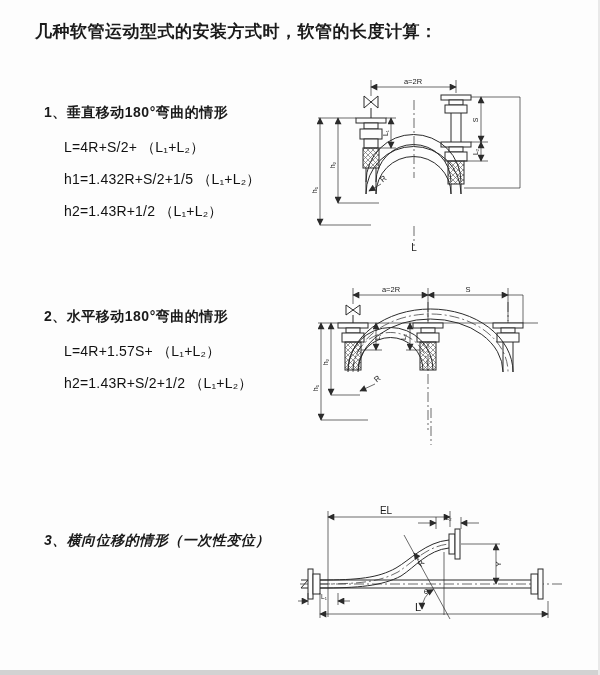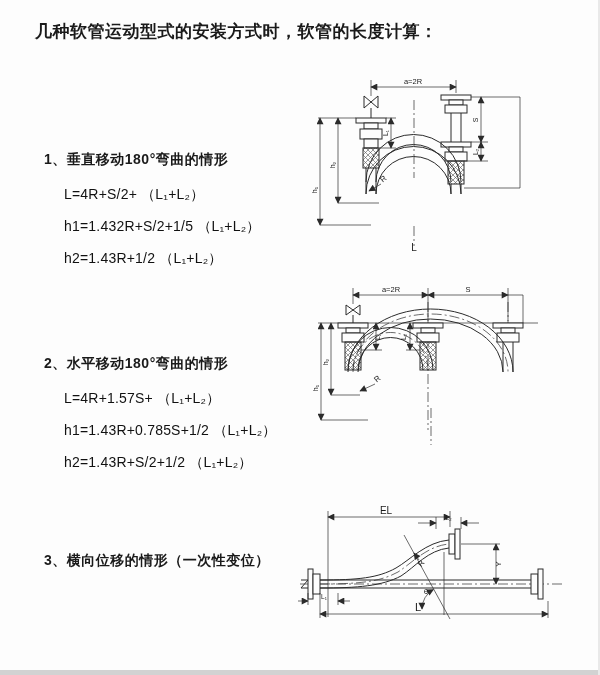--- a/index.html
+++ b/index.html
@@ -5,26 +5,26 @@
   html,body{margin:0;padding:0;}
   body{
     width:600px;height:675px;position:relative;background:#fdfdfd;
     font-family:"Liberation Sans","DejaVu Sans",sans-serif;
     color:#1a1a1a;overflow:hidden;
   }
   .title{
     position:absolute;left:35px;top:20px;font-size:17px;font-weight:600;
     letter-spacing:0.5px;white-space:nowrap;
   }
-  .section{position:absolute;left:44px;margin-top:47px;}
+  .section{position:absolute;left:44px;}
   .section .heading{font-size:14px;font-weight:600;letter-spacing:0.5px;margin:0;white-space:nowrap;}
   .formulas{margin-top:10px;}
   .formula{height:32px;display:flex;align-items:center;padding-left:20px;
     font-size:14px;letter-spacing:0.2px;white-space:nowrap;color:#111;}
-  #sec1{top:104px;} #sec2{top:308px;} #sec3{top:505px;}
+  #sec1{top:104px;} #sec2{top:308px;} #sec3{top:532px;font-style:italic;}
   .diagram{position:absolute;}
   #dia1{left:298px;top:70px;} #dia2{left:298px;top:280px;} #dia3{left:298px;top:497px;}
   svg{display:block;}
   svg .ln{stroke:#2b2b2b;stroke-width:1;fill:none;}
   svg .dim{stroke:#2b2b2b;stroke-width:0.7;fill:none;}
   svg .cl{stroke:#2b2b2b;stroke-width:0.7;fill:none;stroke-dasharray:10,3,2,3;}
   svg .solid{fill:#fdfdfd;stroke:#2b2b2b;stroke-width:1;}
   svg .braid{stroke:#2b2b2b;stroke-width:1;}
   svg text{fill:#1a1a1a;font-family:"Liberation Sans","DejaVu Sans",sans-serif;}
   .scan-bottom{position:absolute;left:0;bottom:0;width:100%;height:5px;background:#d2d2d2;}
@@ -41,21 +41,20 @@
     <div class="formula">L=4R+S/2+ （L₁+L₂）</div>
     <div class="formula">h1=1.432R+S/2+1/5 （L₁+L₂）</div>
     <div class="formula">h2=1.43R+1/2 （L₁+L₂）</div>
   </div>
 </div>
 
 <div class="section" id="sec2">
   <div class="heading">2、水平移动180°弯曲的情形</div>
   <div class="formulas">
     <div class="formula">L=4R+1.57S+ （L₁+L₂）</div>
-    <div class="formula">h1=1.43R+0.785S+1/2 （L₁+L₂）</div>
     <div class="formula">h2=1.43R+S/2+1/2 （L₁+L₂）</div>
   </div>
 </div>
 
 <div class="section" id="sec3">
   <div class="heading">3、横向位移的情形（一次性变位）</div>
 </div>
 
 <div class="diagram" id="dia1">
 <svg width="292" height="192" viewBox="0 0 292 192">

